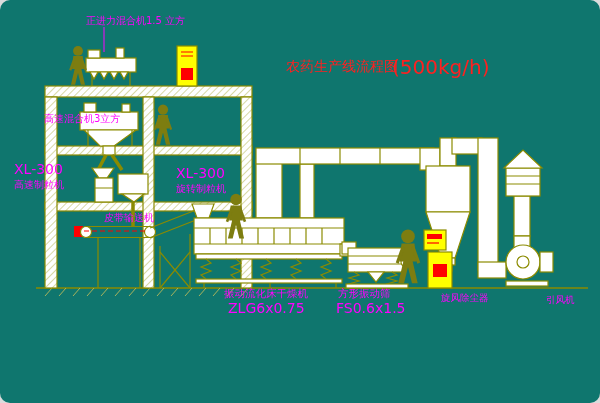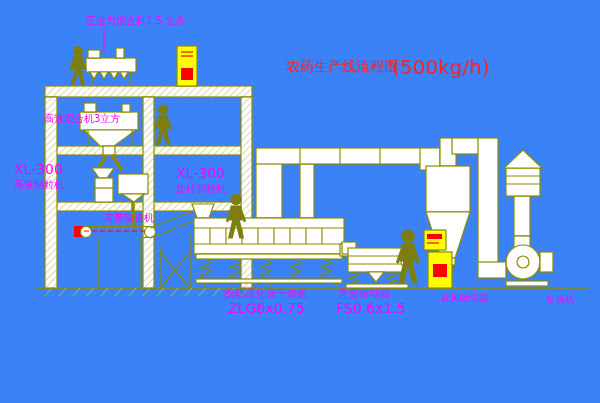--- a/index.html
+++ b/index.html
@@ -1,16 +1,16 @@
 <!DOCTYPE html>
 <html><head>
 <meta charset="utf-8">
 <style>
   html,body{margin:0;padding:0;background:#dcdcdc;font-family:"DejaVu Sans",sans-serif;}
-  .canvas{position:relative;width:600px;height:403px;background:#3b82f6;overflow:hidden;}
+  .canvas{position:relative;width:600px;height:403px;background:#0f766e;overflow:hidden;border-radius:10px;}
   svg{position:absolute;left:0;top:0;}
   .ln{stroke:#8b8b00;fill:#ffffff;stroke-width:1.2;}
   .lnf{stroke:#8b8b00;fill:none;stroke-width:1.2;}
   .thick{stroke:#8b8b00;stroke-width:3.5;fill:none;}
   .red{fill:#ff0000;stroke:none;}
   .redln{stroke:#ff0000;stroke-width:1.2;fill:none;}
   .yellowbox{fill:#ffff00;stroke:#8b8b00;stroke-width:1.2;}
   .lbl{fill:#ff00ff;font-family:"DejaVu Sans",sans-serif;}
   .ttl{fill:#ff2020;font-family:"DejaVu Sans",sans-serif;}
 </style>

